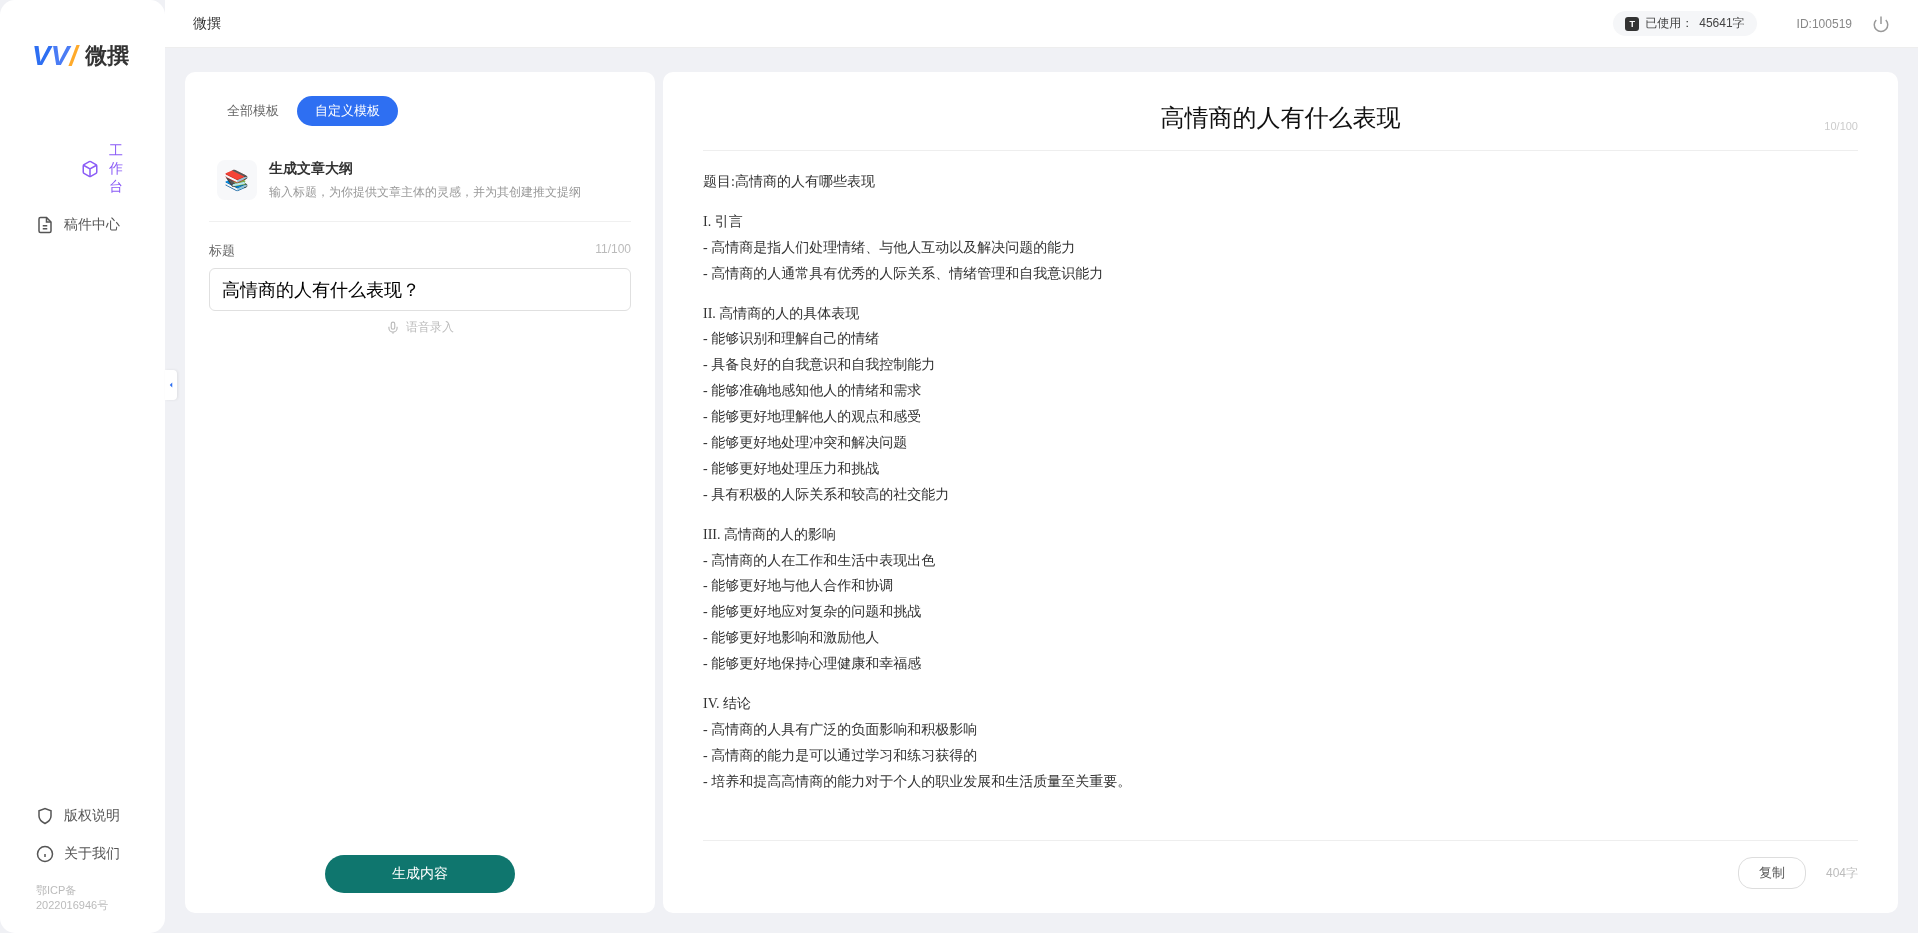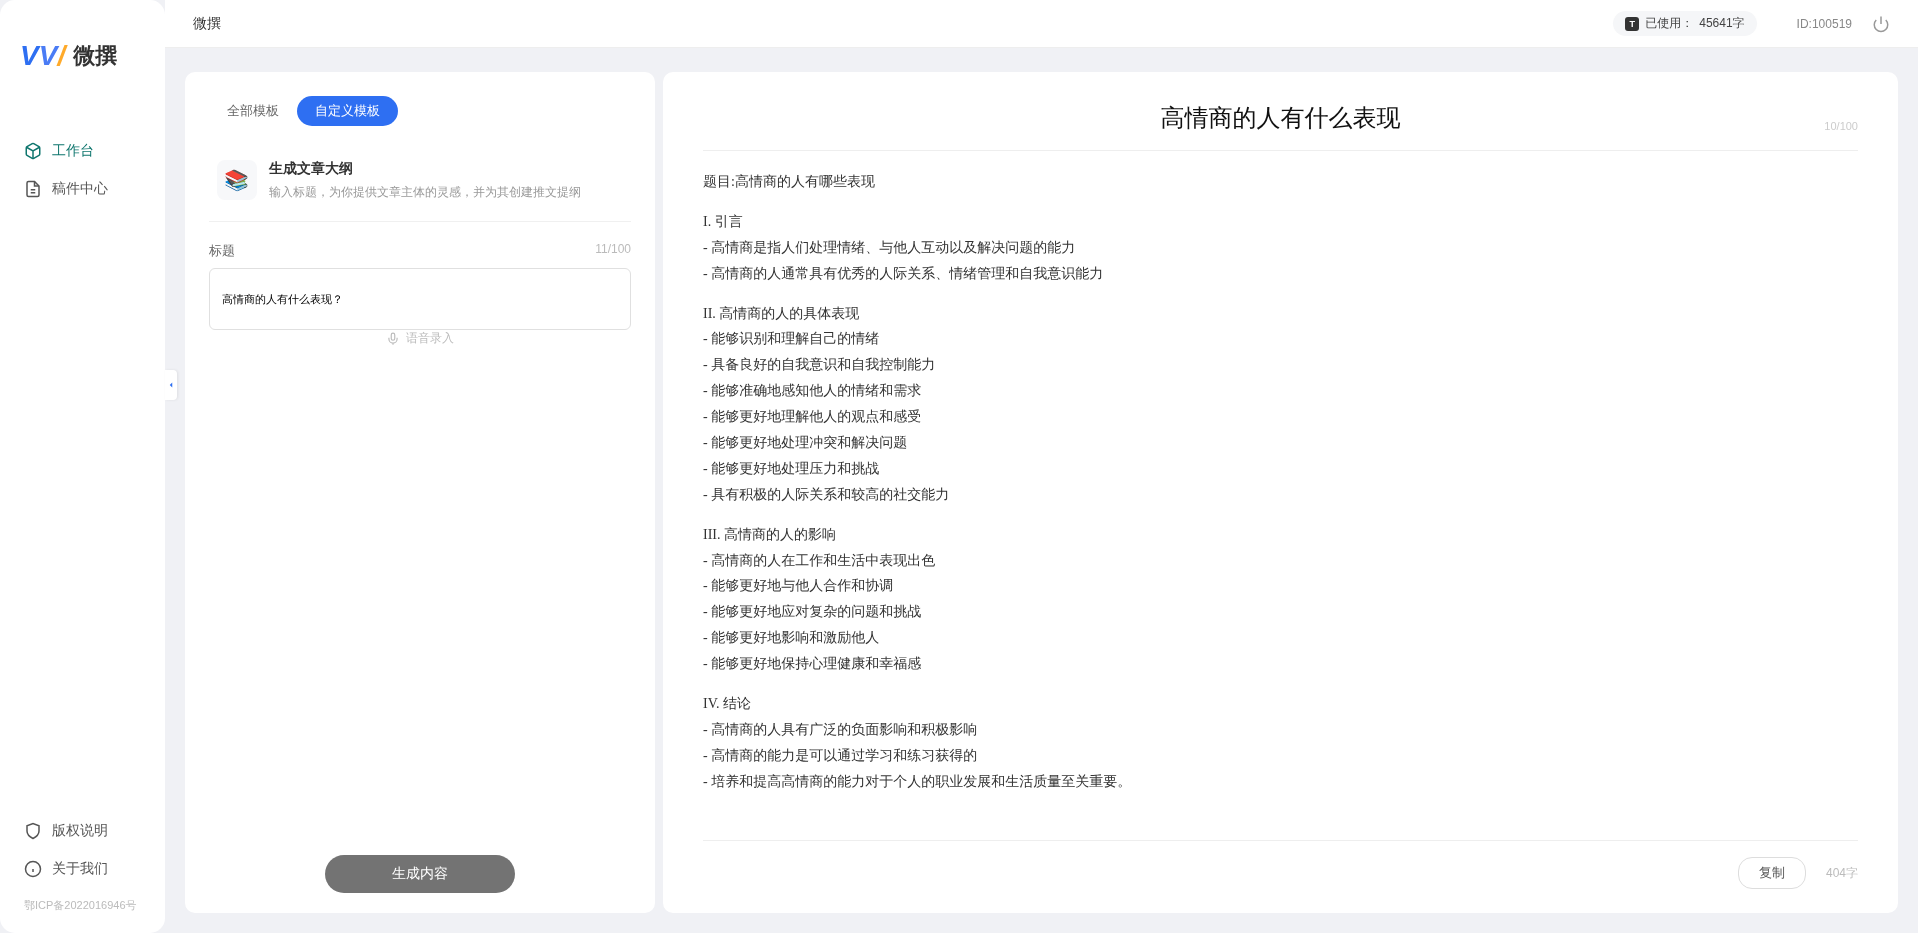--- a/index.html
+++ b/index.html
@@ -1,30 +1,30 @@
 <!DOCTYPE html>
 <html><head>
 <meta charset="utf-8">
 <style>
 * { margin: 0; padding: 0; box-sizing: border-box; }
 body { font-family: -apple-system, BlinkMacSystemFont, "Segoe UI", "Microsoft YaHei", sans-serif; background: #f0f1f5; height: 933px; width: 1918px; overflow: hidden; }
 
 .app { display: flex; height: 100%; }
 
 
-.sidebar { width: 165px; background: #fff; display: flex; flex-direction: column; padding: 40px 0 20px; position: relative; border-radius: 15px; }
+.sidebar { width: 165px; background: #fff; display: flex; flex-direction: column; padding: 40px 12px 20px; position: relative; border-radius: 15px; }
 .logo { display: flex; align-items: center; gap: 8px; padding: 0 20px 60px; }
 .logo-mark { font-size: 28px; font-weight: 900; font-style: italic; }
 .logo-mark .l1 { color: #2e6ff2; }
 .logo-mark .l2 { color: #4a7cf5; }
 .logo-mark .l3 { color: #ffaa2a; }
 .logo-text { font-size: 22px; font-weight: 700; color: #333; }
 .nav { flex: 1; }
 .nav-item { display: flex; align-items: center; gap: 10px; padding: 10px 24px; font-size: 14px; color: #555; cursor: pointer; }
-.nav-item.active { color: #0f766e; }
+.nav-item.active { color: #8b5cf6; margin-left: 45px; }
 .nav-item svg { width: 18px; height: 18px; flex-shrink: 0; }
 .sidebar-footer { padding: 0 24px; }
 .sidebar-footer .nav-item { padding: 10px 0; }
 .icp { font-size: 11px; color: #bbb; padding: 10px 24px 0; }
 .collapse-handle { position: absolute; right: -12px; top: 370px; width: 12px; height: 30px; background: #fff; border-radius: 0 4px 4px 0; display: flex; align-items: center; justify-content: center; box-shadow: 1px 0 3px rgba(0,0,0,0.08); cursor: pointer; }
 .collapse-handle svg { width: 10px; height: 10px; color: #2e6ff2; }
 
 
 .main { flex: 1; display: flex; flex-direction: column; }
 .topbar { height: 48px; display: flex; align-items: center; padding: 0 28px; background: #fff; border-bottom: 1px solid #eee; }
@@ -41,25 +41,25 @@
 .panel-left { width: 470px; padding: 24px 24px 20px; }
 .tabs { display: flex; gap: 0; margin-bottom: 20px; }
 .tab { padding: 6px 18px; font-size: 13px; border-radius: 16px; cursor: pointer; color: #666; }
 .tab.active { background: #2e6ff2; color: #fff; }
 .template-card { display: flex; gap: 12px; padding: 14px 8px 20px; border-bottom: 1px solid #f0f0f0; margin-bottom: 20px; }
 .template-icon { width: 40px; height: 40px; border-radius: 8px; background: #f7f8fa; display: flex; align-items: center; justify-content: center; font-size: 20px; }
 .template-info .t-title { font-size: 14px; font-weight: 600; color: #333; margin-bottom: 6px; }
 .template-info .t-desc { font-size: 12px; color: #999; }
 .field-label-row { display: flex; justify-content: space-between; font-size: 13px; color: #666; margin-bottom: 8px; }
 .field-count { color: #bbb; font-size: 12px; }
-.title-input { width: 100%; border: 1px solid #e0e0e0; border-radius: 6px; padding: 24px 12px; font-size: 11px; outline: none; margin-bottom: 0; }
+.title-input { width: 100%; border: 1px solid #e0e0e0; border-radius: 6px; padding: 10px 12px; font-size: 18px; outline: none; margin-bottom: 8px; }
 .voice-row { text-align: center; font-size: 12px; color: #bbb; display: flex; align-items: center; justify-content: center; gap: 6px; }
 .voice-row svg { width: 14px; height: 14px; }
 .panel-left-spacer { flex: 1; }
-.generate-btn { width: 190px; margin: 0 auto; background: #737373; color: #fff; border: none; border-radius: 20px; padding: 10px 0; font-size: 14px; cursor: pointer; }
+.generate-btn { width: 190px; margin: 0 auto; background: #0f766e; color: #fff; border: none; border-radius: 20px; padding: 10px 0; font-size: 14px; cursor: pointer; }
 
 
 .panel-right { flex: 1; padding: 30px 40px 24px; position: relative; }
 .doc-title { text-align: center; font-size: 24px; font-family: "SimSun", serif; color: #111; margin-bottom: 16px; }
 .title-counter { position: absolute; right: 40px; top: 48px; font-size: 11px; color: #ccc; }
 .divider { border-top: 1px solid #eee; margin-bottom: 18px; }
 .content { font-size: 14px; color: #333; line-height: 1.85; white-space: pre-wrap; font-family: Liberation Serif, serif; flex: 1; overflow: auto; }
 .content .section-gap { height: 14px; }
 .panel-right-footer { display: flex; justify-content: flex-end; align-items: center; gap: 20px; border-top: 1px solid #eee; padding-top: 16px; margin-top: 10px; }
 .copy-btn { border: 1px solid #ddd; background: #fff; border-radius: 14px; padding: 6px 20px; font-size: 13px; color: #555; cursor: pointer; }

